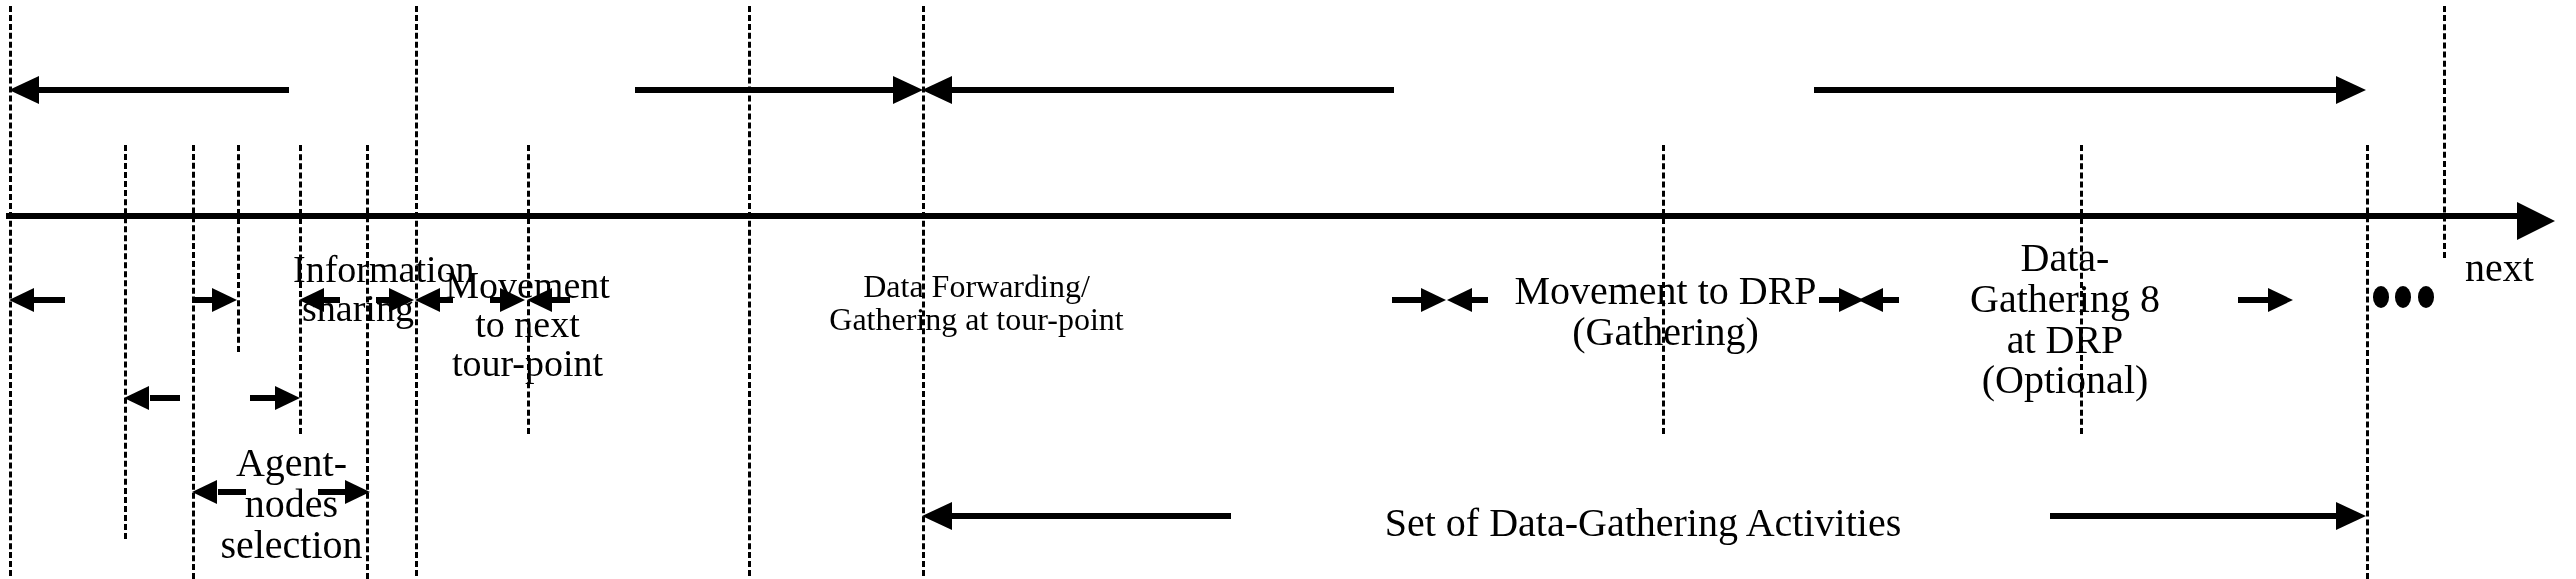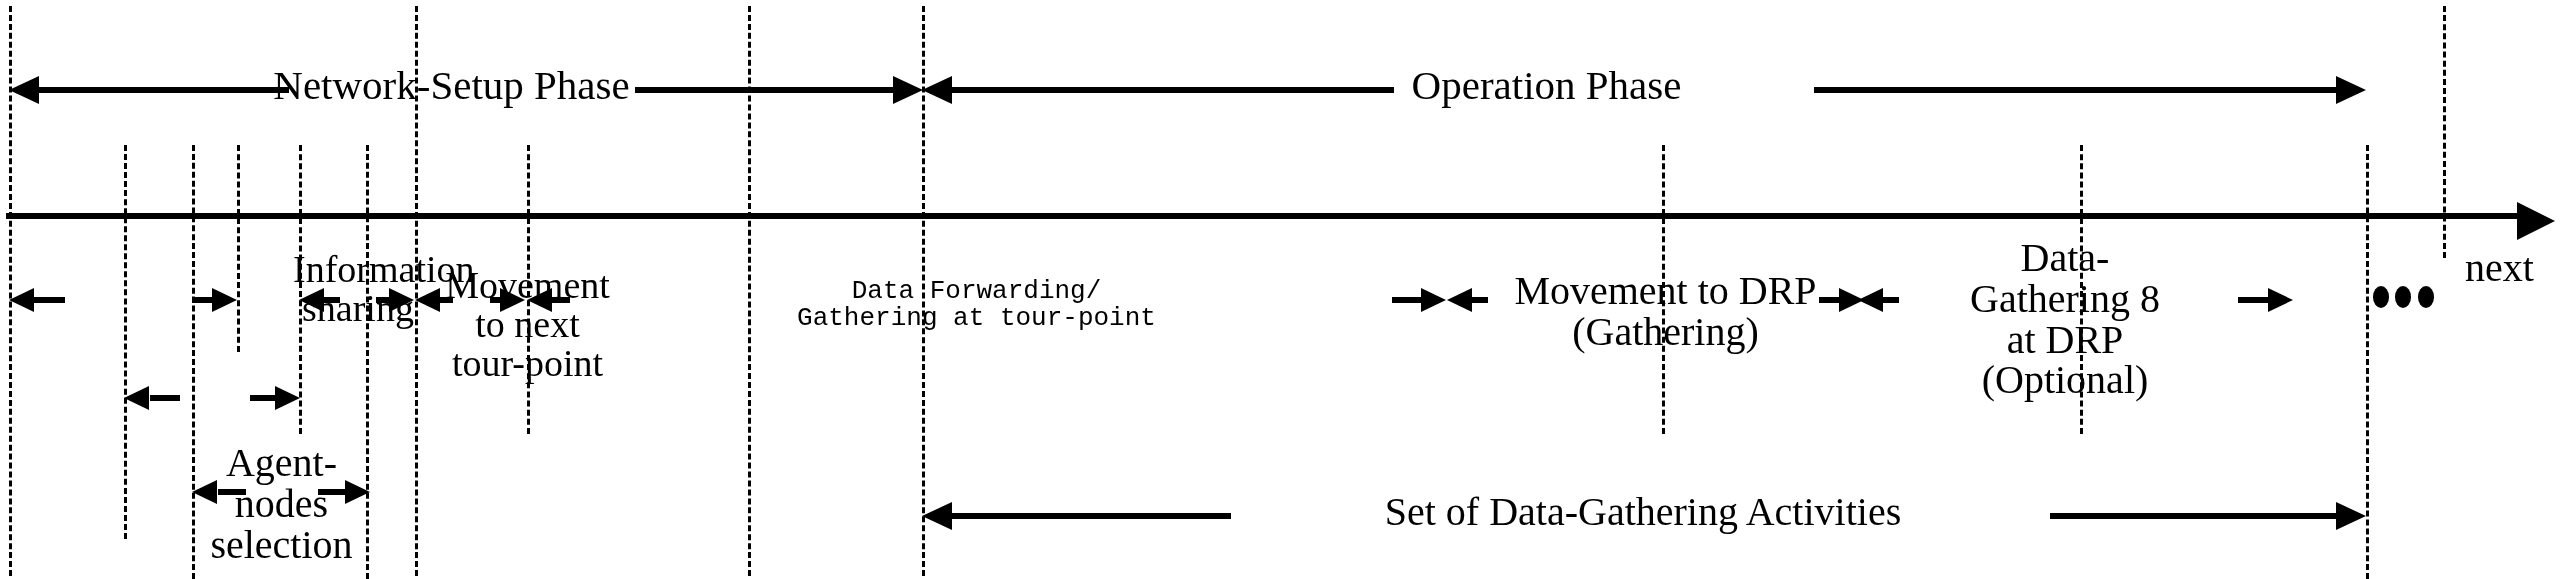--- a/index.html
+++ b/index.html
@@ -33,27 +33,25 @@
   <div class="vline" style="left:527px;  top:145px; height:289px;"></div>
   <div class="vline" style="left:748px; top:6px;   height:570px;"></div>
   <div class="vline" style="left:922px; top:6px;   height:570px;"></div>
   <div class="vline" style="left:1662px; top:145px; height:289px;"></div>
   <div class="vline" style="left:2080px; top:145px; height:289px;"></div>
   <div class="vline" style="left:2366px; top:145px; height:434px;"></div>
   <div class="vline" style="left:2443px; top:6px;   height:252px;"></div>
 
   <div class="tri tri-l" style="left:9px; top:76px;"></div>
   <div class="hseg" style="left:37px; top:87px; width:252px;"></div>
-  <div class="lbl" style="left:259px; top:65px; width:385px; font-size:41px;">Network-Setup Phase</div>
   <div class="hseg" style="left:635px; top:87px; width:274px;"></div>
   <div class="tri tri-r" style="left:893px; top:76px;"></div>
   <div class="tri tri-l" style="left:922px; top:76px;"></div>
 
   <div class="hseg" style="left:950px; top:87px; width:444px;"></div>
-  <div class="lbl" style="left:1369px; top:65px; width:355px; font-size:41px;">Operation Phase</div>
   <div class="hseg" style="left:1814px; top:87px; width:526px;"></div>
   <div class="tri tri-r" style="left:2336px; top:76px;"></div>
 
   <div class="axis" style="left:6px; top:213px; width:2517px;"></div>
   <div class="tri tri-r" style="left:2517px; top:202px; border-top-width:19px; border-bottom-width:19px; border-left-width:38px;"></div>
   <div class="timelbl" style="left:2465px; top:244px; font-size:40px;">next</div>
 
   <div class="tri tri-l-sm" style="left:9px; top:288px;"></div>
   <div class="hseg" style="left:34px; top:297px; width:31px;"></div>
   <div class="hseg" style="left:192px; top:297px; width:21px;"></div>
@@ -69,21 +67,21 @@
   <div class="tri tri-l-sm" style="left:415px; top:288px;"></div>
   <div class="hseg" style="left:440px; top:297px; width:13.3px;"></div>
   <div class="lbl" style="left:420px; top:244px; width:215px; font-size:38px;margin-top:22px;">Movement
 to next
 tour-point</div>
   <div class="hseg" style="left:490px; top:297px; width:12px;"></div>
   <div class="tri tri-r-sm" style="left:500px; top:288px;"></div>
 
   <div class="tri tri-l-sm" style="left:527px; top:288px;"></div>
   <div class="hseg" style="left:552px; top:297px; width:18px;"></div>
-  <div class="lbl" style="left:540px; top:278px; width:873px; font-size:26px;font-family:Liberation Mono, monospace;">Data Forwarding/
+  <div class="lbl" style="left:540px; top:270px; width:873px; font-size:32px;">Data Forwarding/
 Gathering at tour-point</div>
   <div class="hseg" style="left:1392px; top:297px; width:31px;"></div>
   <div class="tri tri-r-sm" style="left:1421px; top:288px;"></div>
 
   <div class="tri tri-l-sm" style="left:1447px; top:288px;"></div>
   <div class="hseg" style="left:1472px; top:297px; width:16.3px;"></div>
   <div class="lbl" style="left:1473px; top:271px; width:385px; font-size:40px;">Movement to DRP
 (Gathering)</div>
   <div class="hseg" style="left:1819px; top:297px; width:21px;"></div>
   <div class="tri tri-r-sm" style="left:1839px; top:288px;"></div>
@@ -101,25 +99,25 @@
   <div class="dot" style="left:2395px; top:286px;"></div>
   <div class="dot" style="left:2418px; top:286px;"></div>
 
   <div class="tri tri-l-sm" style="left:124px; top:386px;"></div>
   <div class="hseg" style="left:150px; top:395px; width:30px;"></div>
   <div class="hseg" style="left:250px; top:395px; width:27px;"></div>
   <div class="tri tri-r-sm" style="left:275px; top:386px;"></div>
 
   <div class="tri tri-l-sm" style="left:192px; top:480px;"></div>
   <div class="hseg" style="left:218px; top:489px; width:28px;"></div>
-  <div class="lbl" style="left:187px; top:443px; width:189px; font-size:40px;">Agent-nodes
+  <div class="lbl" style="left:197px; top:443px; width:189px; font-size:40px;">Agent-nodes
 selection</div>
   <div class="hseg" style="left:318px; top:489px; width:28px;"></div>
   <div class="tri tri-r-sm" style="left:345px; top:480px;"></div>
 
   <div class="tri tri-l" style="left:922px; top:502px;"></div>
   <div class="hseg" style="left:950px; top:513px; width:281px;"></div>
-  <div class="lbl" style="left:1221px; top:492px; width:844px; font-size:40px;">Set of Data-Gathering Activities</div>
+  <div class="lbl" style="left:1221px; top:503px; width:844px; font-size:40px;">Set of Data-Gathering Activities</div>
   <div class="hseg" style="left:2050px; top:513px; width:289px;"></div>
   <div class="tri tri-r" style="left:2336px; top:502px;"></div>
 
 </div>
 
 
 </body></html>

